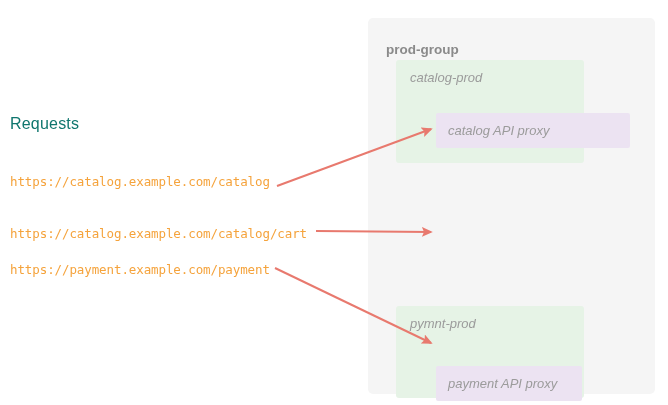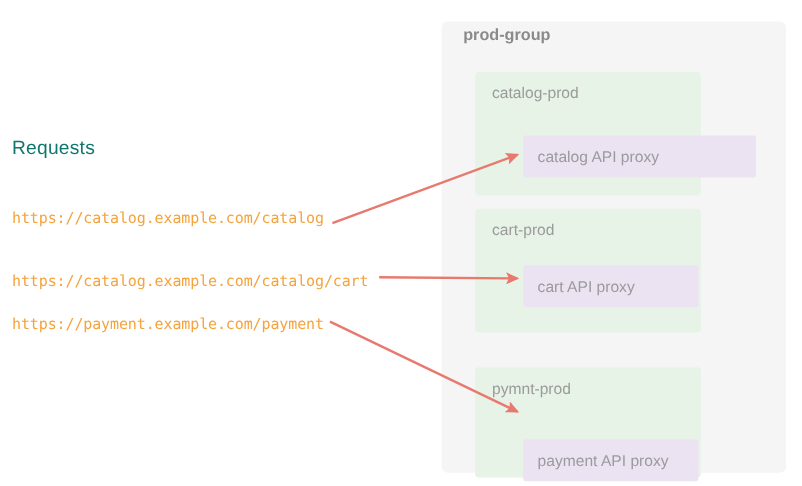--- a/index.html
+++ b/index.html
@@ -61,33 +61,34 @@
     left: 368px;
     top: 18px;
     width: 287px;
     height: 376px;
     background: #f5f5f5;
     border-radius: 5px;
   }
   #prod-group-title {
     position: absolute;
     left: 18px;
-    top: 3px;
+    top: 24px;
     font-size: 13.5px;
     font-weight: bold;
     color: #8a8a8a;
     white-space: nowrap;
   }
 
   .env-box {
     position: absolute;
     left: 28px;
     width: 188px;
     background: #e6f3e6;
     border-radius: 3px;
+    font-style: italic;
   }
   #env-box-0 { top: 42px;  height: 103px; }
   #env-box-1 { top: 156px; height: 103px; }
   #env-box-2 { top: 268px; height: 92px; margin-top: 20px;  }
 
   .env-label {
     position: absolute;
     left: 14px;
     top: 10px;
     font-size: 13px;
@@ -131,26 +132,20 @@
 <div id="prod-group-panel">
   <div id="prod-group-title">prod-group</div>
 
   <div class="env-box" id="env-box-0">
     <div class="env-label">catalog-prod</div>
     <div class="proxy-box" id="proxy-box-0">
       <div class="proxy-label">catalog API proxy</div>
     </div>
   </div>
 
-  <div class="env-box" id="env-box-1">
-    <div class="env-label">cart-prod</div>
-    <div class="proxy-box" id="proxy-box-1">
-      <div class="proxy-label">cart API proxy</div>
-    </div>
-  </div>
 
   <div class="env-box" id="env-box-2">
     <div class="env-label">pymnt-prod</div>
     <div class="proxy-box" id="proxy-box-2">
       <div class="proxy-label">payment API proxy</div>
     </div>
   </div>
 </div>
 
 <svg id="arrows-layer" width="668" height="405" viewBox="0 0 668 405">

